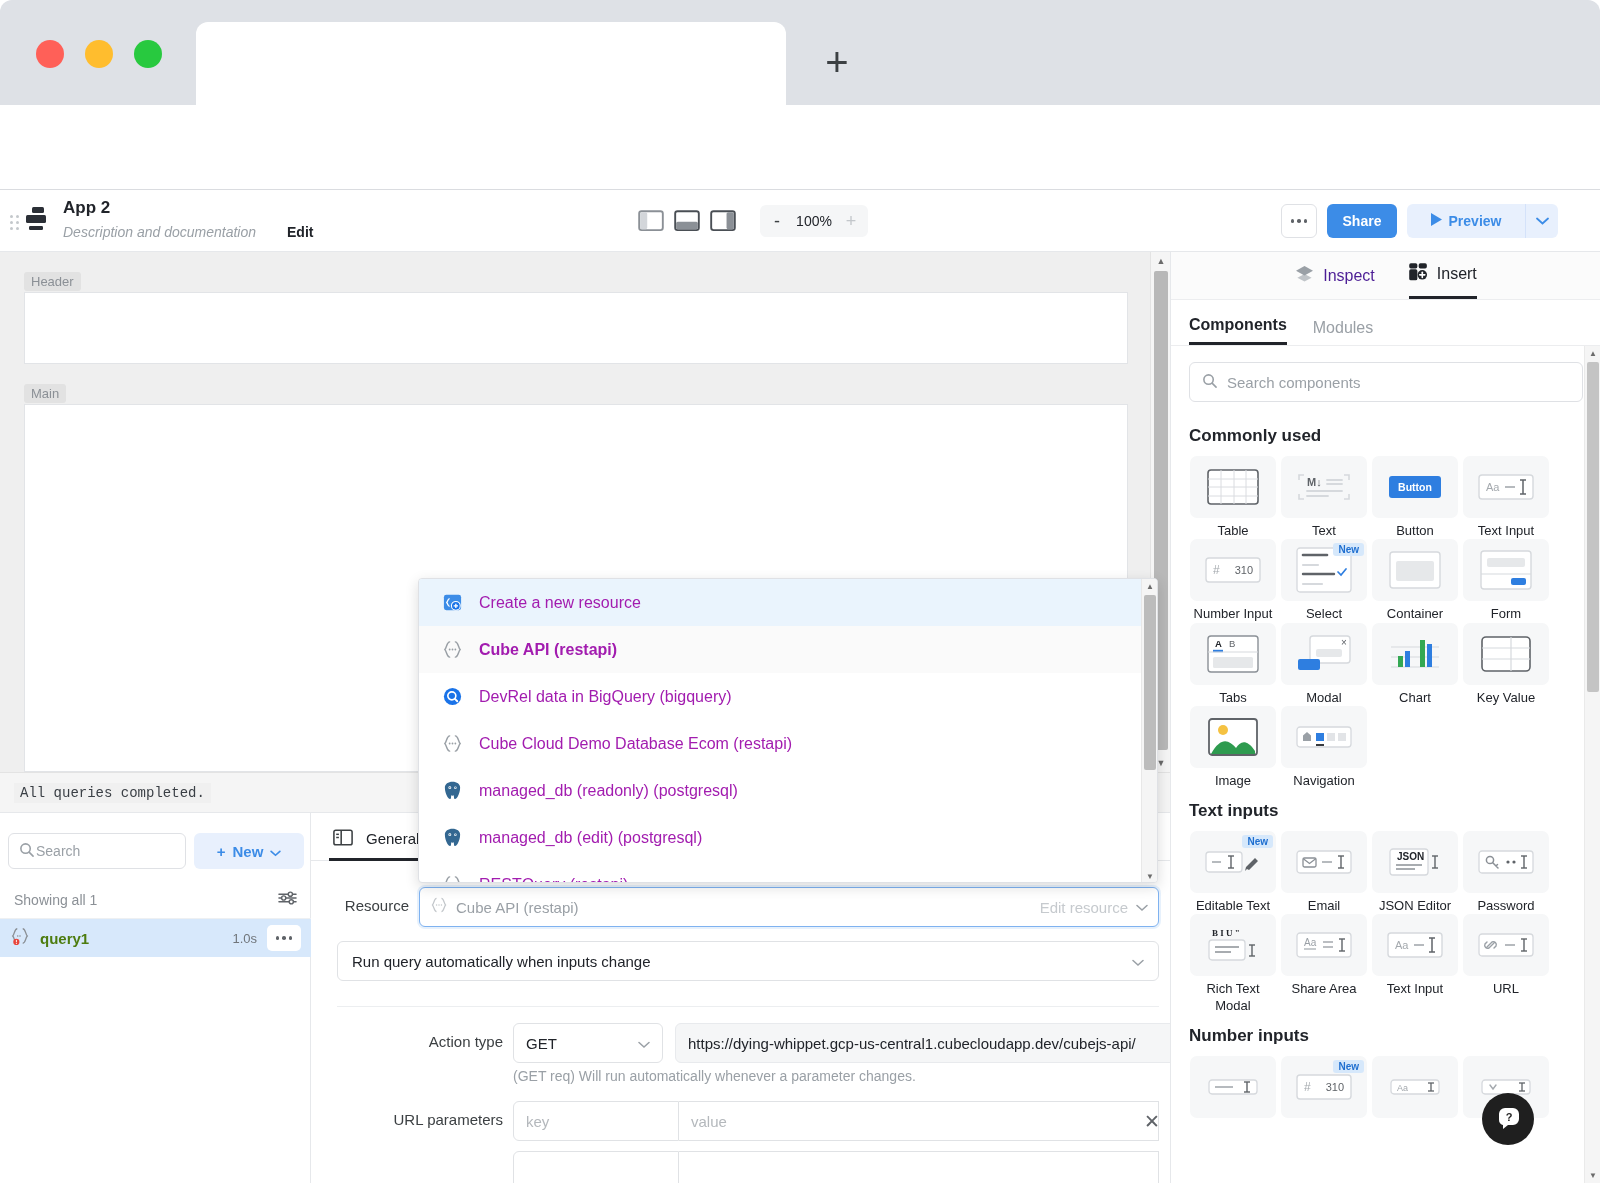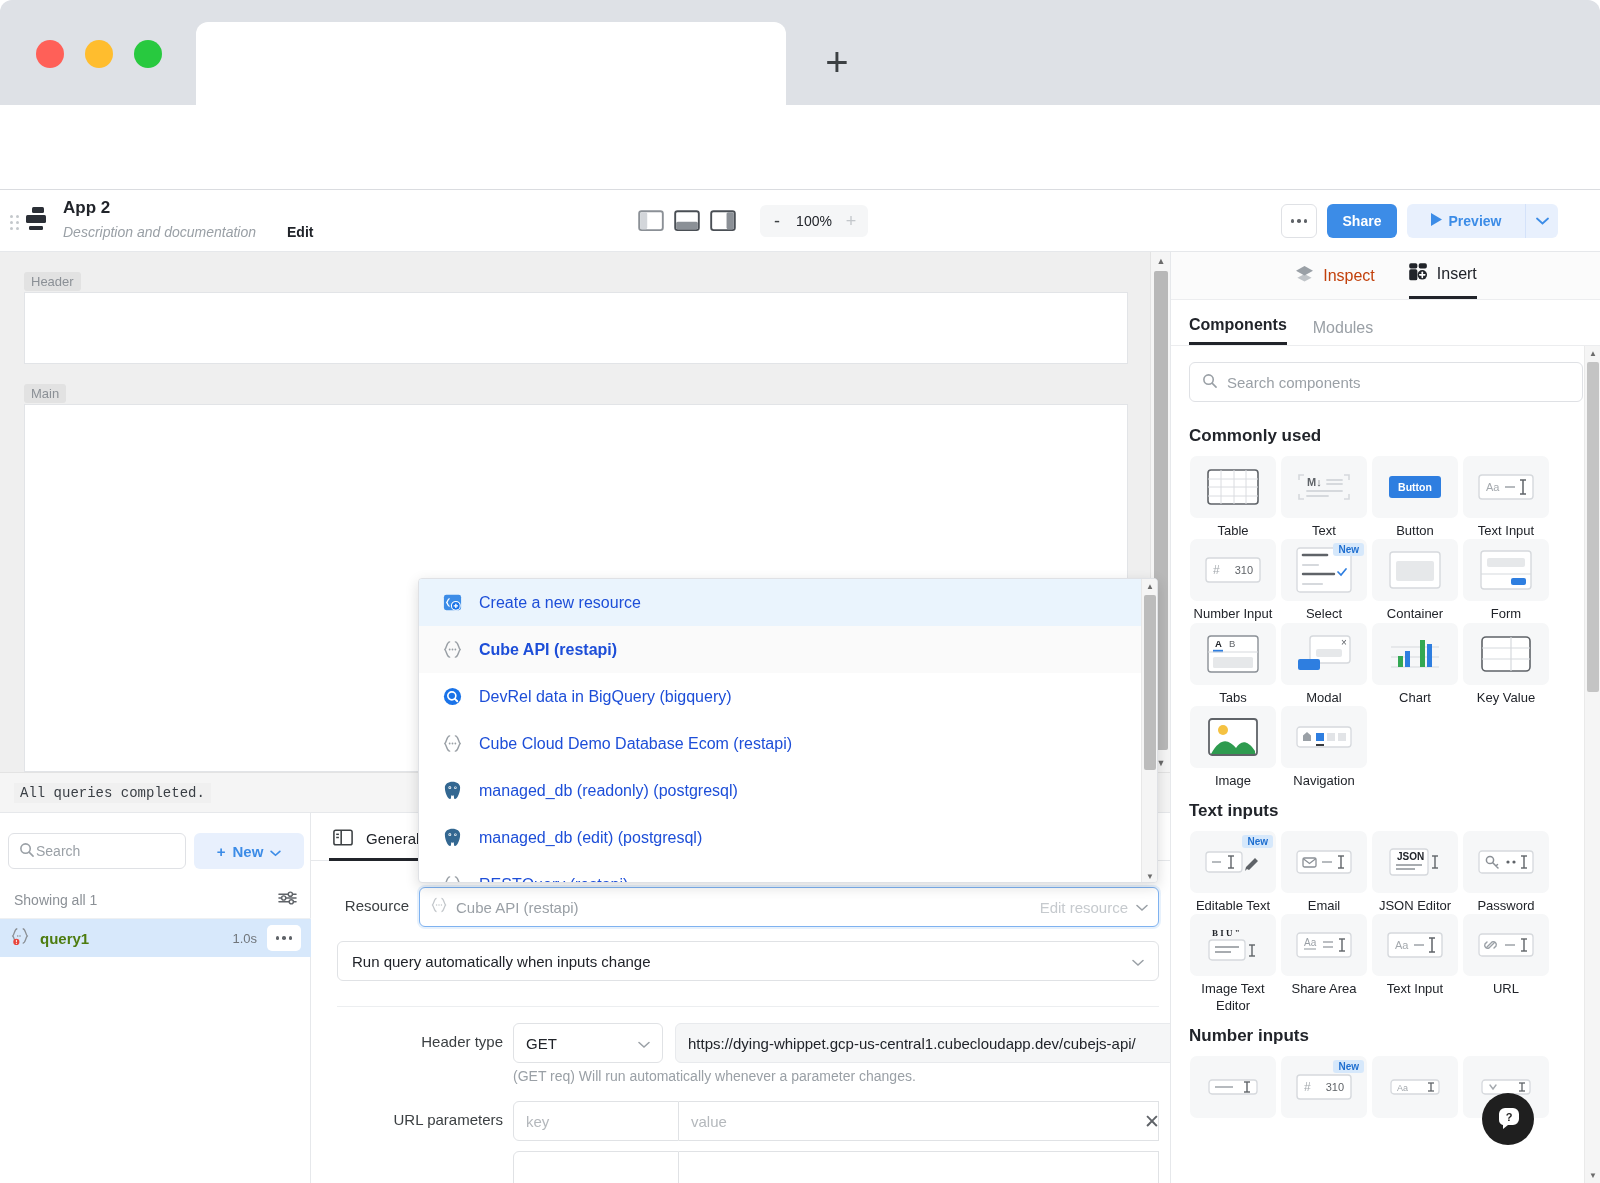--- a/index.html
+++ b/index.html
@@ -226,41 +226,41 @@
   }
 
   
   .dropdown {
     position:absolute; left:418px; top:578px; width:740px; height:305px;
     background:#fff; border:1px solid #dfe1e5; border-radius:4px;
     box-shadow:0 4px 14px rgba(0,0,0,.14); overflow:hidden; z-index:40;
   }
   .dd-item {
     position:relative; height:47px; display:flex; align-items:center; gap:16px;
-    padding:0 22px; font-size:16px; color:#1d4ed8; cursor:pointer;
+    padding:0 22px; font-size:16px; color:#a21caf; cursor:pointer;
   }
   .dd-item.sel { background:#eaf4fd; }
   .dd-item.bold { font-weight:bold; background:#fafafa; }
   .dd-ico { width:22px; height:22px; display:flex; align-items:center; justify-content:center; flex:0 0 22px; }
   .dd-scroll {
     position:absolute; right:0; top:0; width:16px; height:305px; background:#f5f5f5; border-left:1px solid #e8e8e8;
   }
   .dd-scroll .arrow { position:absolute; left:0; width:16px; height:15px;
     display:flex; align-items:center; justify-content:center; font-size:8px; color:#6b6b6b; cursor:pointer; }
   .dd-scroll .thumb { position:absolute; left:2px; top:16px; width:12px; height:175px; background:#bcbcbc; border-radius:2px; cursor:grab; }
 
   
   .rpanel {
     position:absolute; left:1170px; top:252px; width:430px; height:931px;
     background:#fff; border-left:1px solid #e6e8eb; overflow:hidden;
   }
   .rtabs { position:absolute; left:0; top:0; width:430px; height:48px;
            display:flex; align-items:center; justify-content:center; gap:34px;
            border-bottom:1px solid #ecedef; background:#fbfbfb; }
-  .rtab { display:flex; align-items:center; gap:9px; font-size:16px; color:#c2410c;
+  .rtab { display:flex; align-items:center; gap:9px; font-size:16px; color:#4c1d95;
           height:46px; cursor:pointer; }
   .rtab.active { color:#21242a; border-bottom:3px solid #21242a; }
   .subtabs { position:absolute; left:0; top:48px; width:430px; height:46px;
              border-bottom:1px solid #ecedef; display:flex; align-items:flex-end; gap:26px; padding-left:18px; }
   .subtab { font-size:16px; color:#9aa0a6; padding-bottom:8px; cursor:pointer; }
   .subtab.active { color:#21242a; font-weight:bold; border-bottom:3px solid #21242a; }
   .rsearch {
     position:absolute; left:18px; top:110px; width:394px; height:40px;
     border:1px solid #dfe1e5; border-radius:6px; display:flex; align-items:center;
     gap:10px; padding:0 12px; cursor:text;
@@ -512,21 +512,21 @@
       <span>
         <svg width="12" height="8" viewBox="0 0 12 8" fill="none" stroke="#9aa0a6" stroke-width="1.5" stroke-linecap="round">
             <polyline points="1,1.5 6,6 11,1.5"></polyline>
           </svg>
       </span>
     </div>
 
     <div class="divider"></div>
 
     <div class="frow" style="left:92px; top:220px;">
-      <div class="flabel" style="width:100px;">Header type</div>
+      <div class="flabel" style="width:100px;">Action type</div>
     </div>
     <div class="sel-get">
       <span style="flex:1">GET</span>
       <span>
         <svg width="12" height="8" viewBox="0 0 12 8" fill="none" stroke="#9aa0a6" stroke-width="1.5" stroke-linecap="round">
             <polyline points="1,1.5 6,6 11,1.5"></polyline>
           </svg>
       </span>
     </div>
     <div class="url-field">
@@ -941,21 +941,21 @@
                 <rect x="4" y="14" width="36" height="20" rx="3" fill="#fff" stroke="#d6d9dd" stroke-width="1.3"></rect>
                 <line x1="10" y1="21" x2="34" y2="21" stroke="#8b9096" stroke-width="1.5"></line>
                 <line x1="10" y1="26" x2="26" y2="26" stroke="#8b9096" stroke-width="1.5"></line>
                 <g stroke="#5f6368" stroke-width="1.4">
                   <line x1="47" y1="19" x2="47" y2="30"></line>
                   <line x1="44" y1="19" x2="50" y2="19"></line>
                   <line x1="44" y1="30" x2="50" y2="30"></line>
                 </g>
               </svg>
             </div>
-            <div class="cname">Image Text Editor</div>
+            <div class="cname">Rich Text Modal</div>
           </div>
           <div class="cell">
             <div class="thumb">
               <svg width="56" height="28" viewBox="0 0 56 28">
                 <rect x="1" y="2" width="54" height="24" rx="3" fill="#fff" stroke="#d6d9dd" stroke-width="1.3"></rect>
                 <text x="8" y="15" font-size="10" fill="#9aa0a6" font-family="Liberation Sans, sans-serif">Aa</text>
                 <line x1="8" y1="18" x2="20" y2="18" stroke="#9aa0a6" stroke-width="1.1"></line>
                 <line x1="27" y1="11" x2="37" y2="11" stroke="#a4a9ae" stroke-width="1.5"></line>
                 <line x1="27" y1="16" x2="37" y2="16" stroke="#a4a9ae" stroke-width="1.5"></line>
                 <g stroke="#5f6368" stroke-width="1.4">

